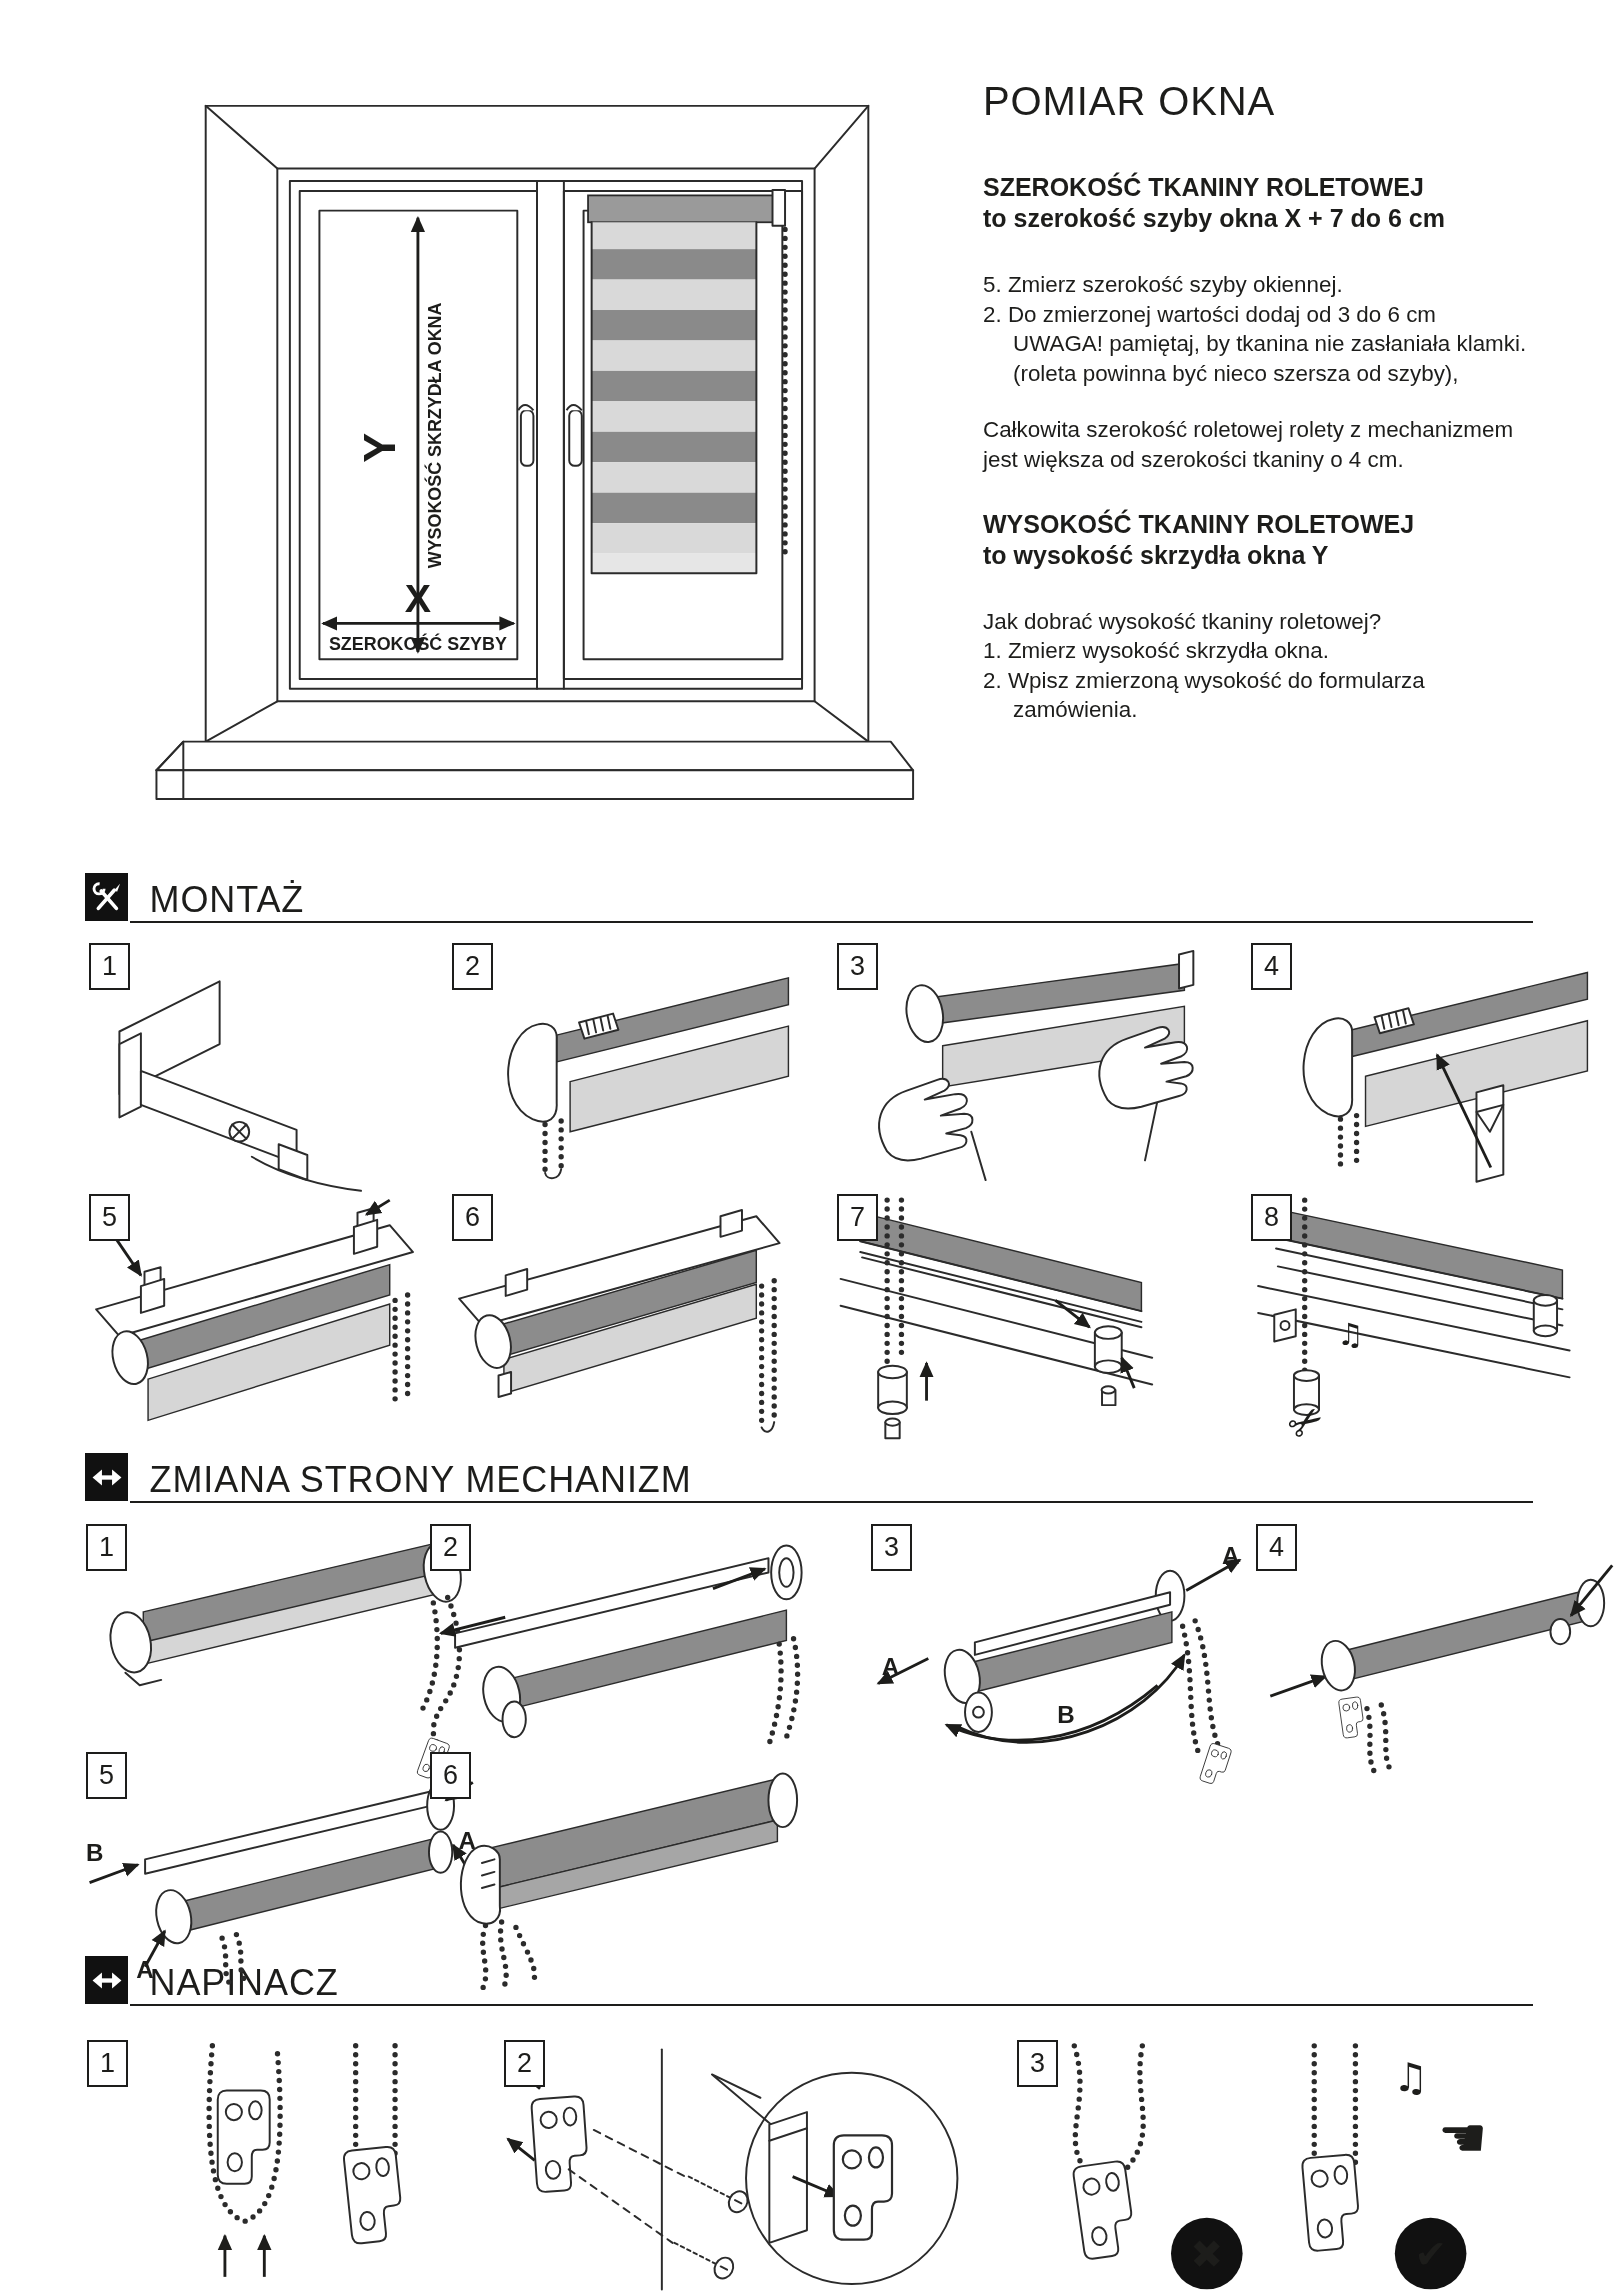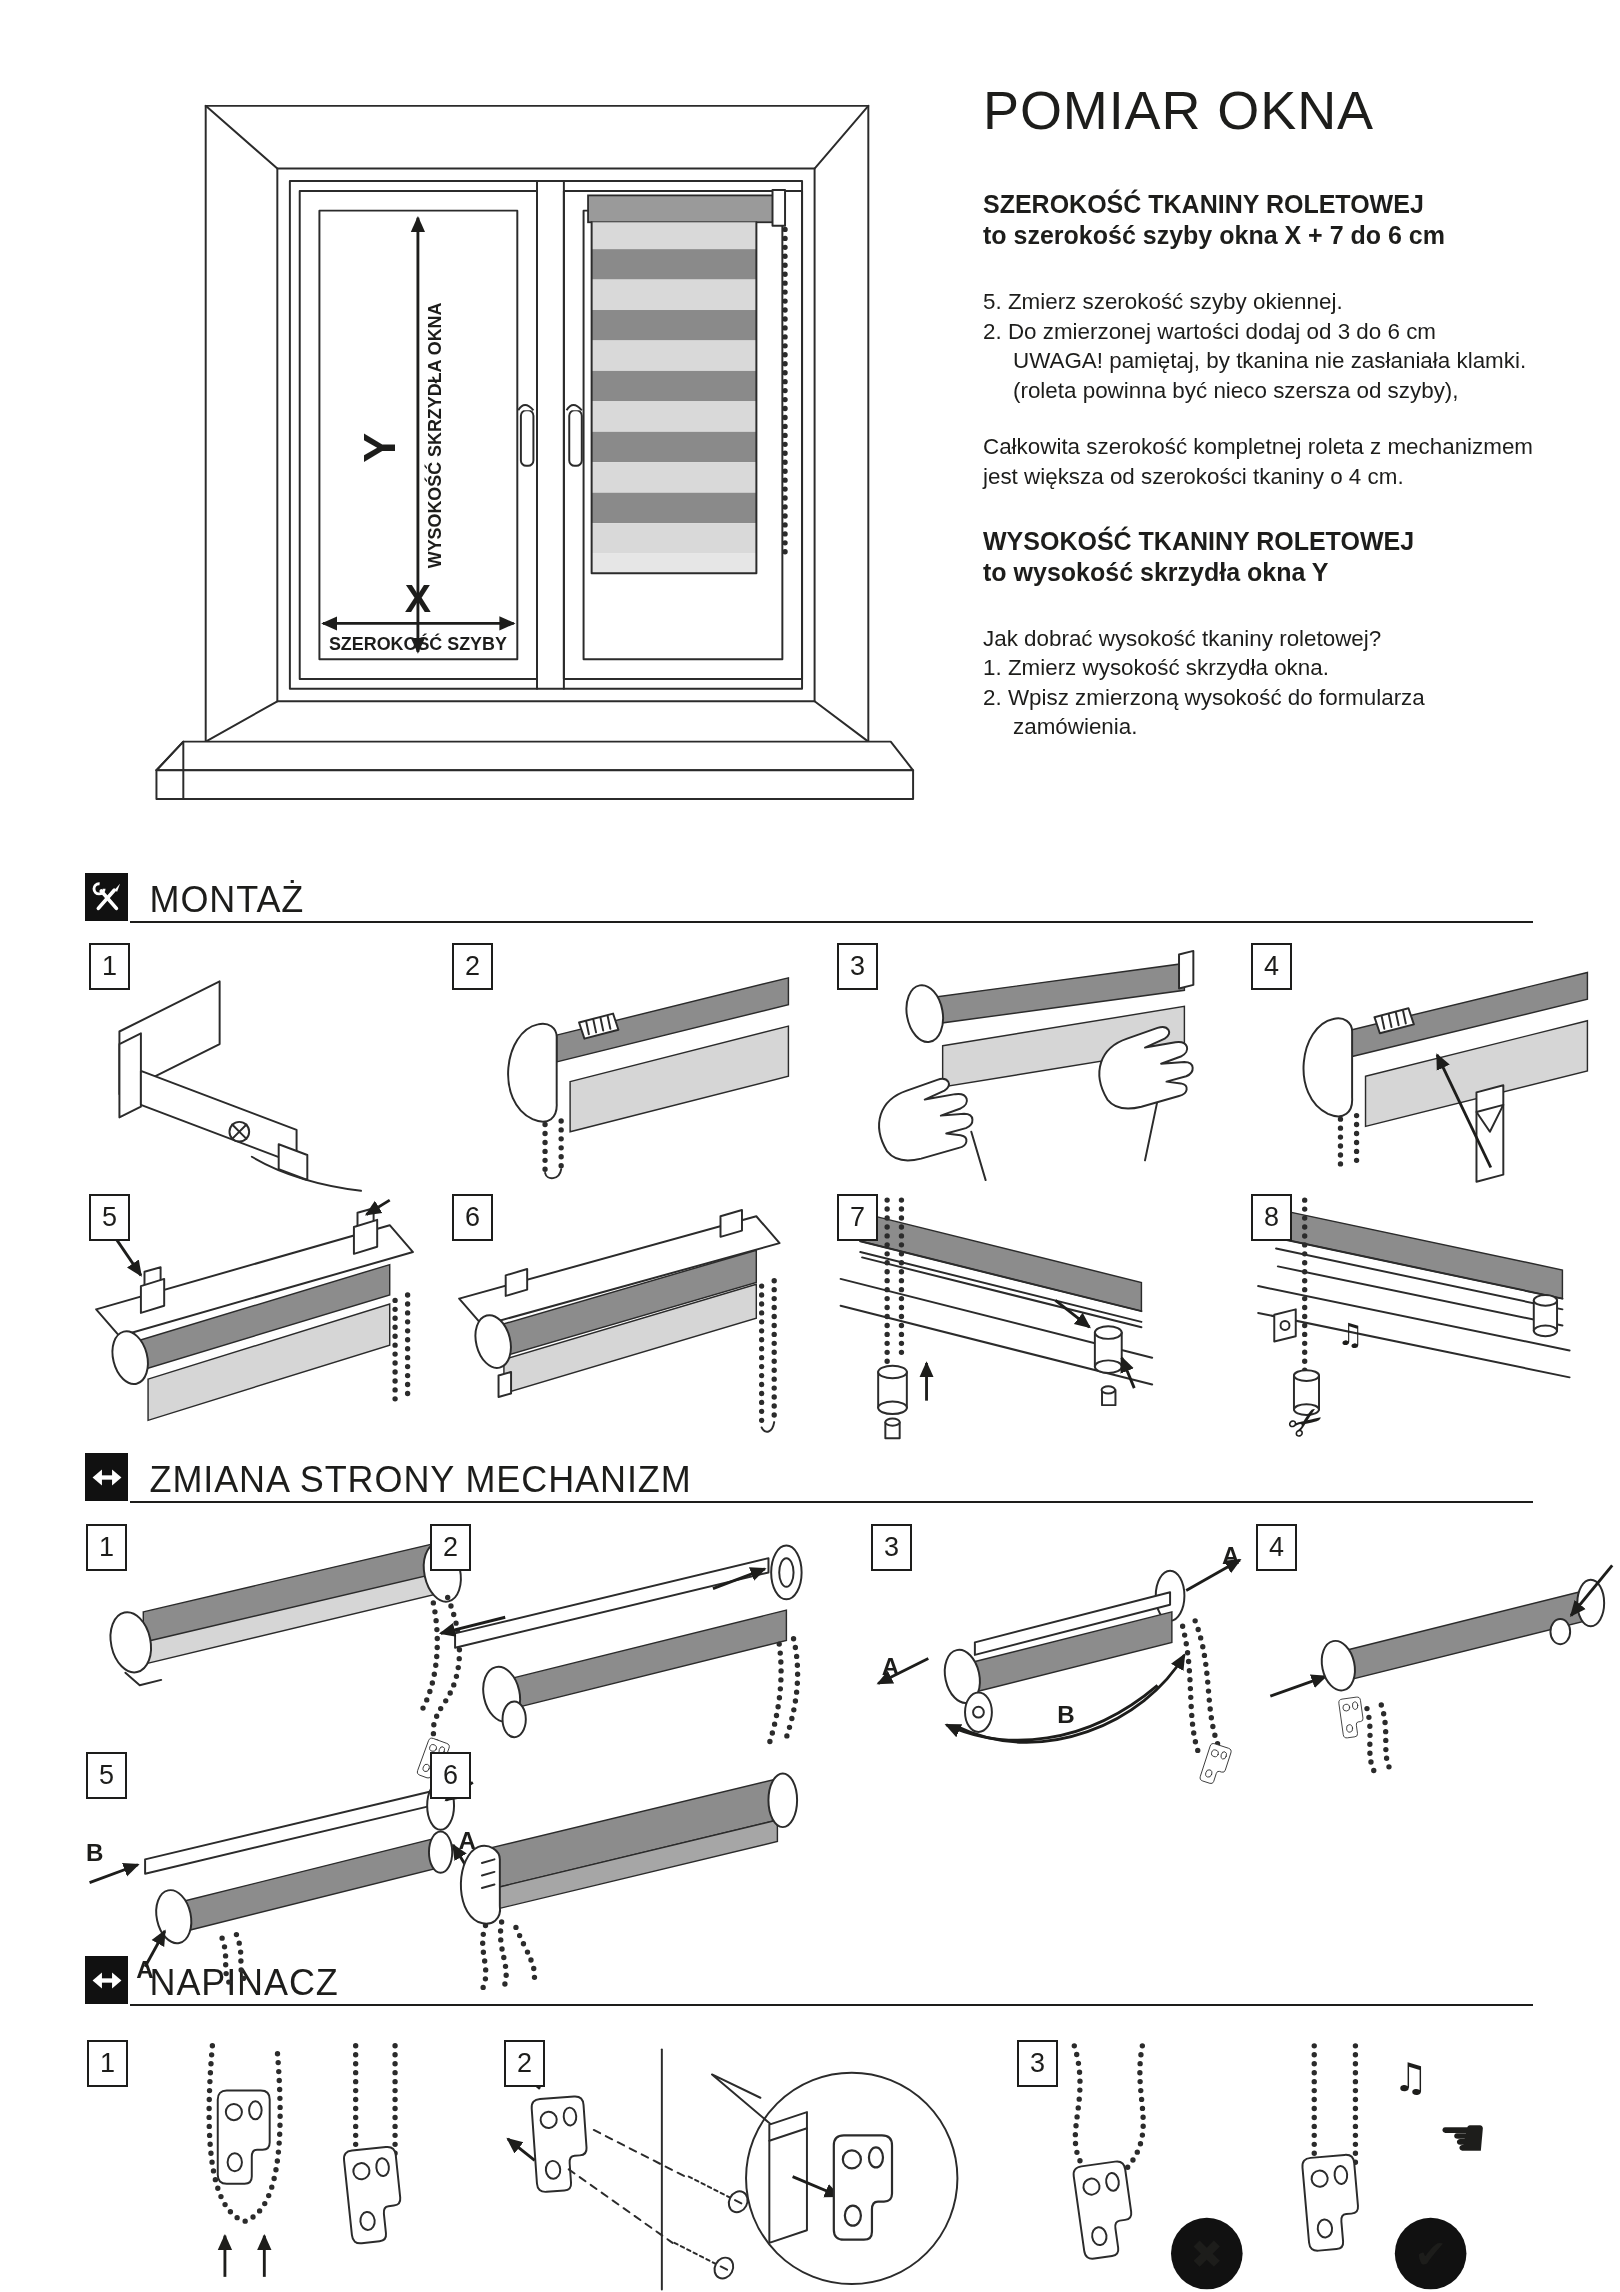--- a/index.html
+++ b/index.html
@@ -1,20 +1,20 @@
 <!DOCTYPE html>
 <html style="font-size:14.3px"><head>
 <meta charset="utf-8">
 <style>
   *{margin:0;padding:0;box-sizing:border-box}
   html,body{background:#fff}
   body{width:1620px;height:2293px;position:relative;overflow:hidden;
        font-family:"Liberation Sans",sans-serif;color:#1d1d1b}
   .abs{position:absolute}
-  .h1{font-size:54px;font-weight:400;letter-spacing:0.9px;white-space:nowrap}
+  .h1{font-size:40px;font-weight:400;letter-spacing:0.9px;white-space:nowrap}
   .bh{font-size:25px;font-weight:700;line-height:31px}
   .tx{font-size:22.4px;line-height:29.6px}
   .ind{padding-left:30px}
   .sec-head{display:flex;align-items:flex-end;gap:21.5px}
   .sec-icon{width:43px;height:48px;background:#111;flex:0 0 43px;display:flex;align-items:center;justify-content:center}
   .sec-title{font-size:36px;font-weight:400;letter-spacing:0.9px;white-space:nowrap}
   .rule{position:absolute;height:1.8px;background:#1d1d1b}
   .numbox{position:absolute;width:41px;height:47px;border:2.7px solid #1d1d1b;background:#fff;
           font-size:27px;display:flex;align-items:center;justify-content:center;z-index:3}
   svg.fig{position:absolute;overflow:visible;z-index:1}
@@ -108,21 +108,21 @@
     <div>SZEROKOŚĆ TKANINY ROLETOWEJ</div>
     <div>to szerokość szyby okna X + 7 do 6 cm</div>
   </div>
   <div class="tx" style="margin-top:36px">
     <div>5. Zmierz szerokość szyby okiennej.</div>
     <div>2. Do zmierzonej wartości dodaj od 3 do 6 cm</div>
     <div class="ind">UWAGA! pamiętaj, by tkanina nie zasłaniała klamki.</div>
     <div class="ind">(roleta powinna być nieco szersza od szyby),</div>
   </div>
   <div class="tx" style="margin-top:27px">
-    <div>Całkowita szerokość kompletnej roleta z mechanizmem</div>
+    <div>Całkowita szerokość roletowej rolety z mechanizmem</div>
     <div>jest większa od szerokości tkaniny o 4 cm.</div>
   </div>
   <div class="bh" style="margin-top:34px">
     <div>WYSOKOŚĆ TKANINY ROLETOWEJ</div>
     <div>to wysokość skrzydła okna Y</div>
   </div>
   <div class="tx" style="margin-top:36px">
     <div>Jak dobrać wysokość tkaniny roletowej?</div>
     <div>1. Zmierz wysokość skrzydła okna.</div>
     <div>2. Wpisz zmierzoną wysokość do formularza</div>

